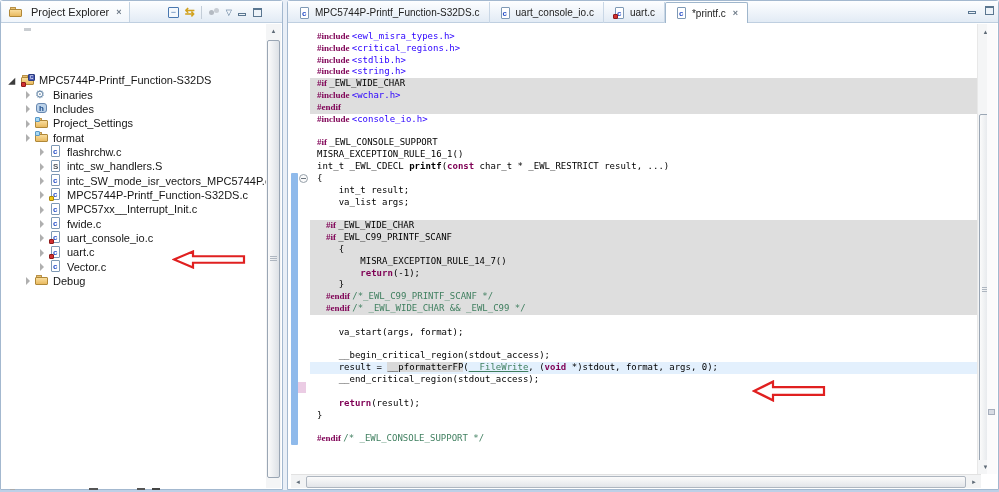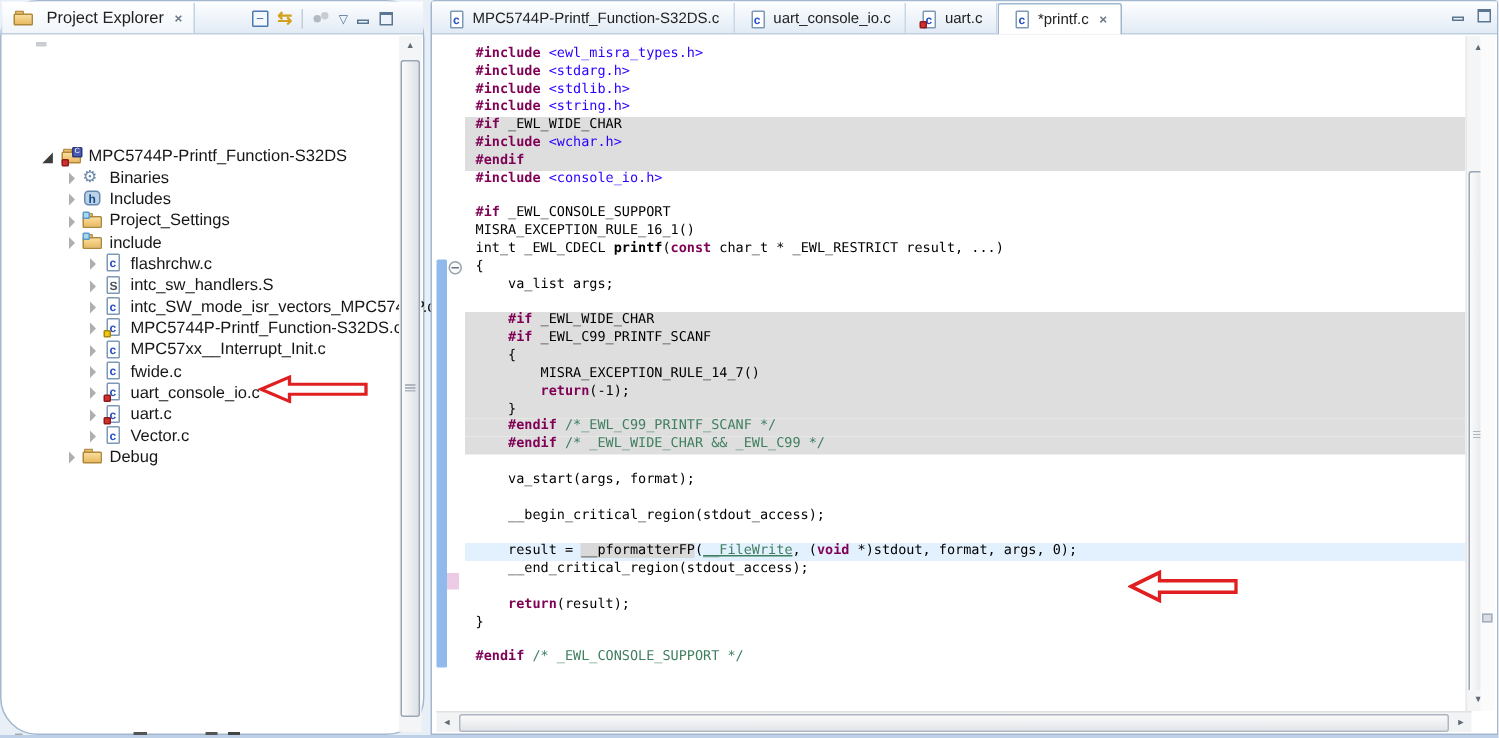--- a/index.html
+++ b/index.html
@@ -3,21 +3,21 @@
 <meta charset="utf-8">
 <style>
   * { margin:0; padding:0; box-sizing:border-box; }
   body { background:#FFFFFF; font-family:"Liberation Sans", sans-serif; }
   .app { position:relative; width:999px; height:492px; background:#E9EFF7; overflow:hidden;
          border-bottom:2px solid #BDD0E7; }
 
   
   .panel { position:absolute; top:0; background:#FFFFFF; border:1px solid #A3B8CF;
            border-radius:3px 3px 0 0; }
-  .left-panel  { left:0;  width:283px; height:490px;border-radius:25px; }
+  .left-panel  { left:0;  width:283px; height:490px; }
   .editor-panel{ left:287px; width:712px; height:490px; }
 
   .panel-header { position:absolute; top:0; left:0; right:0; height:22px;
     background:linear-gradient(#FDFEFF,#E2EBF5); border-bottom:1px solid #BFCfE0; }
 
   
   .lp-tab { position:absolute; left:1px; top:1px; height:20px; display:flex; align-items:center;
     gap:5px; padding:0 7px; background:linear-gradient(#FFFFFF,#F1F6FB);
     border-right:1px solid #C4D3E2; font-size:11px; color:#222; }
   .tab-close { font-size:9px; color:#6B7886; font-weight:bold; margin-left:2px; cursor:default; }
@@ -30,21 +30,21 @@
   .ico-link { color:#D2A21E; font-size:12px; font-weight:bold; line-height:12px; }
   .ico-dots { position:relative; width:12px; height:10px; }
   .ico-dots i { position:absolute; width:5px; height:5px; border-radius:50%; background:#B4BAC2; }
   .ico-dots i:nth-child(1){ left:1px; top:3px; } .ico-dots i:nth-child(2){ left:6px; top:1px; background:#C8CDD4; }
   .ico-drop { color:#4F6F90; font-size:8px; }
   .ico-min { width:9px; height:9px; position:relative; }
   .ico-min i { position:absolute; left:0; bottom:1px; width:8px; height:3px; border:1px solid #5A7690; background:#EDF3F9; }
   .ico-max { width:9px; height:9px; border:1px solid #5A7690; border-top-width:2px; background:#EDF3F9; }
 
   
-  .tree { position:absolute; left:1px; top:96px; width:260px;margin-left:20px; }
+  .tree { position:absolute; left:1px; top:72px; width:260px; }
   .tree-row { height:14.35px; display:flex; align-items:center; font-size:11px; color:#161616;
     white-space:nowrap; }
   .tw { width:9px; height:9px; margin-right:2px; flex:0 0 auto; position:relative; }
   .tw.c::before { content:""; position:absolute; left:2px; top:1px; border-left:4px solid #AFAFAF;
     border-top:4px solid transparent; border-bottom:4px solid transparent; }
   .tw.e::before { content:""; position:absolute; left:1px; top:2px; border-left:5px solid #3C3C3C;
     border-top:5px solid transparent; border-bottom:5px solid transparent; transform:rotate(45deg); }
   .icon { position:relative; width:14px; height:13px; margin-right:4px; flex:0 0 auto; }
   .icon i { position:absolute; font-style:normal; }
   .pg   { left:2px; top:0;  width:9px; height:12px; background:#FFFFFF; border:1px solid #7E99B5; border-radius:1px; }
@@ -91,22 +91,22 @@
   .range-bar { position:absolute; left:2px; top:149px; width:7px; height:272px; background:#8FBAEB; border-radius:1px; }
   .fold-marker { position:absolute; left:10px; top:150px; width:9px; height:9px; border:1px solid #96A0AA;
     border-radius:50%; background:#FBFBFB; }
   .fold-marker::after { content:""; position:absolute; left:1px; right:1px; top:3px; height:1px; background:#6A747E; }
   .gutter-mark { position:absolute; left:9px; top:358px; width:8px; height:11px; background:#EBCCE4; }
 
   .code { position:absolute; left:21px; top:7px; width:667px; font-family:"DejaVu Sans Mono", monospace;
     font-size:9px; line-height:11.83px; color:#000; }
   .code-line { height:11.83px; white-space:pre; padding-left:7px; }
   .code-line.bg-gray { background:#DEDEDE; }
-  .code-line.bg-cur  { background:#E3F0FD;margin-top:12px; }
-  .tok-pp { color:#7F0055; font-weight:bold; }
+  .code-line.bg-cur  { background:#E3F0FD; }
+  .tok-pp { color:#7F0055; font-weight:bold;font-family:Liberation Serif, serif; }
   .tok-inc{ color:#2A00FF;text-align:center; }
   .tok-kw { color:#7F0055; font-weight:bold; }
   .tok-cm { color:#3F7F5F; }
   .tok-fn { font-weight:bold; }
   .tok-fw { color:#3F7F5F; text-decoration:underline; }
   .tok-occ{ background:#D9D9D9; }
 
   .overview-ruler { position:absolute; right:0; top:0; bottom:14px; width:10px; background:#FBFBFC; }
   .ov-mark { position:absolute; left:1px; top:385px; width:7px; height:6px; background:#D8DCE4; border:1px solid #A6AEBC; }
 
@@ -178,21 +178,21 @@
           </span>
           <span>Project_Settings</span>
         </div>
         <div class="tree-row" style="padding-left: 22px;">
           <span class="tw c"></span>
           <span class="icon">
             <i class="ftab"></i>
             <i class="fbody"></i>
             <i class="bdg bl"></i>
           </span>
-          <span>include</span>
+          <span>format</span>
         </div>
         <div class="tree-row" style="padding-left: 36px;">
           <span class="tw c"></span>
           <span class="icon">
             <i class="pg"></i>
             <i class="ltr">c</i>
           </span>
           <span>flashrchw.c</span>
         </div>
         <div class="tree-row" style="padding-left: 36px;">
@@ -325,32 +325,33 @@
       </div>
     </div>
 
     <div class="ed-body">
       <div class="range-bar"></div>
       <div class="fold-marker"></div>
       <div class="gutter-mark"></div>
 
       <div class="code" id="code">
           <div class="code-line"><span class="tok-pp">#include </span><span class="tok-inc">&lt;ewl_misra_types.h&gt;</span></div>
-          <div class="code-line"><span class="tok-pp">#include </span><span class="tok-inc">&lt;stdarg.h&gt;</span></div>
+          <div class="code-line"><span class="tok-pp">#include </span><span class="tok-inc">&lt;critical_regions.h&gt;</span></div>
           <div class="code-line"><span class="tok-pp">#include </span><span class="tok-inc">&lt;stdlib.h&gt;</span></div>
           <div class="code-line"><span class="tok-pp">#include </span><span class="tok-inc">&lt;string.h&gt;</span></div>
           <div class="code-line bg-gray"><span class="tok-pp">#if </span><span>_EWL_WIDE_CHAR</span></div>
           <div class="code-line bg-gray"><span class="tok-pp">#include </span><span class="tok-inc">&lt;wchar.h&gt;</span></div>
           <div class="code-line bg-gray"><span class="tok-pp">#endif</span></div>
           <div class="code-line"><span class="tok-pp">#include </span><span class="tok-inc">&lt;console_io.h&gt;</span></div>
           <div class="code-line"> </div>
           <div class="code-line"><span class="tok-pp">#if </span><span>_EWL_CONSOLE_SUPPORT</span></div>
           <div class="code-line"><span>MISRA_EXCEPTION_RULE_16_1()</span></div>
           <div class="code-line"><span>int_t _EWL_CDECL </span><span class="tok-fn">printf</span><span>(</span><span class="tok-kw">const</span><span> char_t * _EWL_RESTRICT result, ...)</span></div>
           <div class="code-line"><span>{</span></div>
+          <div class="code-line"><span>    int_t result;</span></div>
           <div class="code-line"><span>    va_list args;</span></div>
           <div class="code-line"> </div>
           <div class="code-line bg-gray"><span class="tok-pp">    #if </span><span>_EWL_WIDE_CHAR</span></div>
           <div class="code-line bg-gray"><span class="tok-pp">    #if </span><span>_EWL_C99_PRINTF_SCANF</span></div>
           <div class="code-line bg-gray"><span>    {</span></div>
           <div class="code-line bg-gray"><span>        MISRA_EXCEPTION_RULE_14_7()</span></div>
           <div class="code-line bg-gray"><span>        </span><span class="tok-kw">return</span><span>(-1);</span></div>
           <div class="code-line bg-gray"><span>    }</span></div>
           <div class="code-line bg-gray"><span class="tok-pp">    #endif </span><span class="tok-cm">/*_EWL_C99_PRINTF_SCANF */</span></div>
           <div class="code-line bg-gray"><span class="tok-pp">    #endif </span><span class="tok-cm">/* _EWL_WIDE_CHAR &amp;&amp; _EWL_C99 */</span></div>

